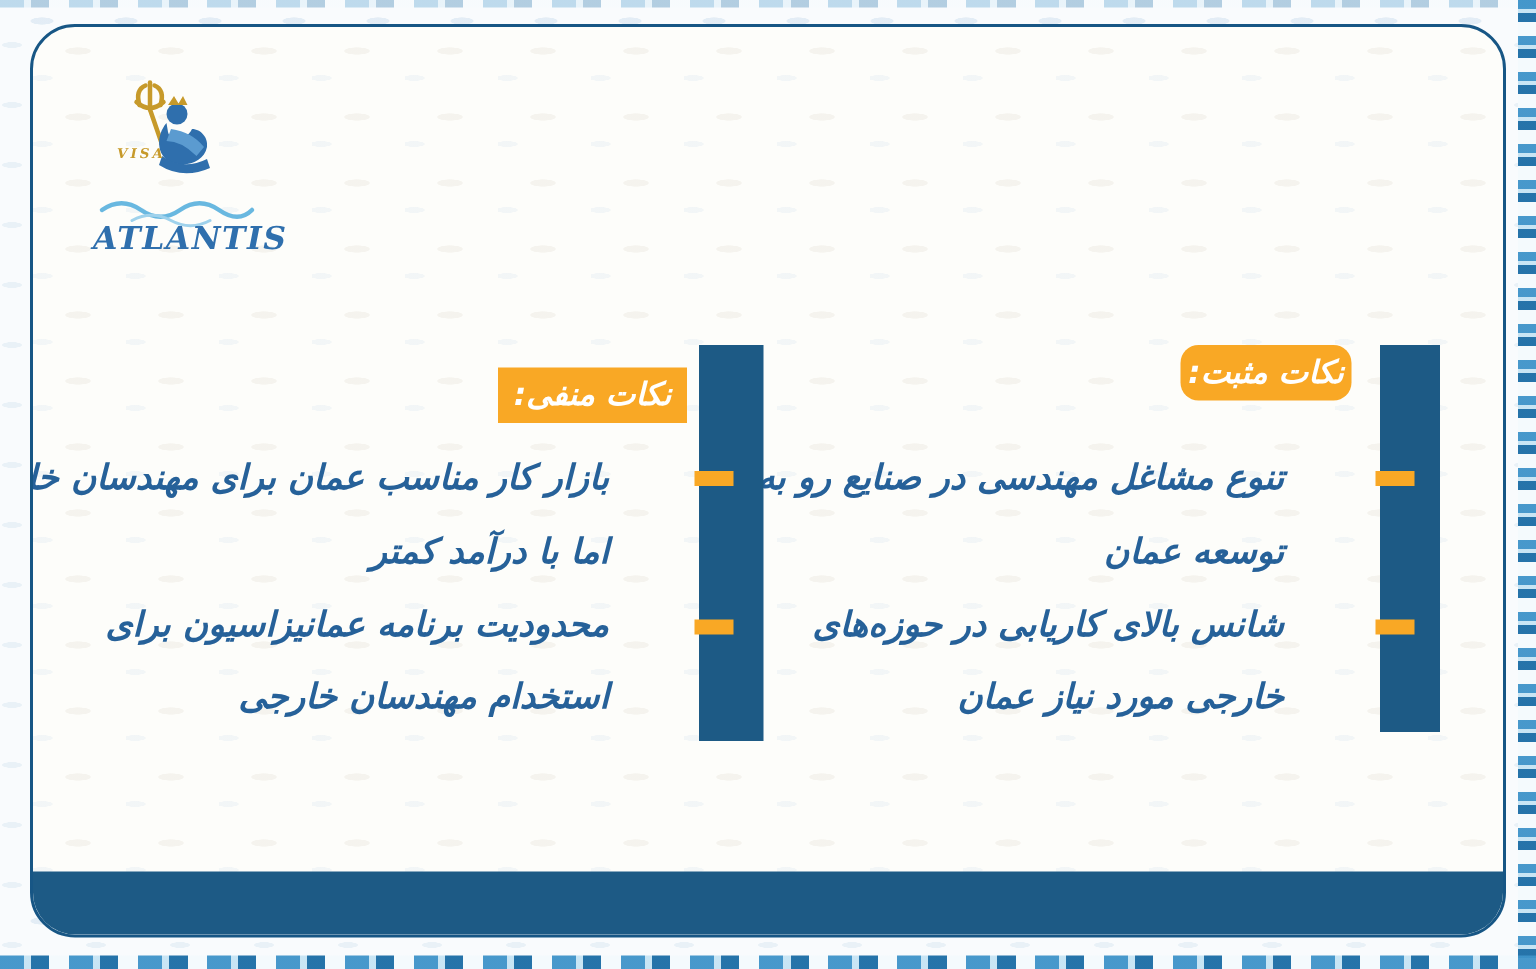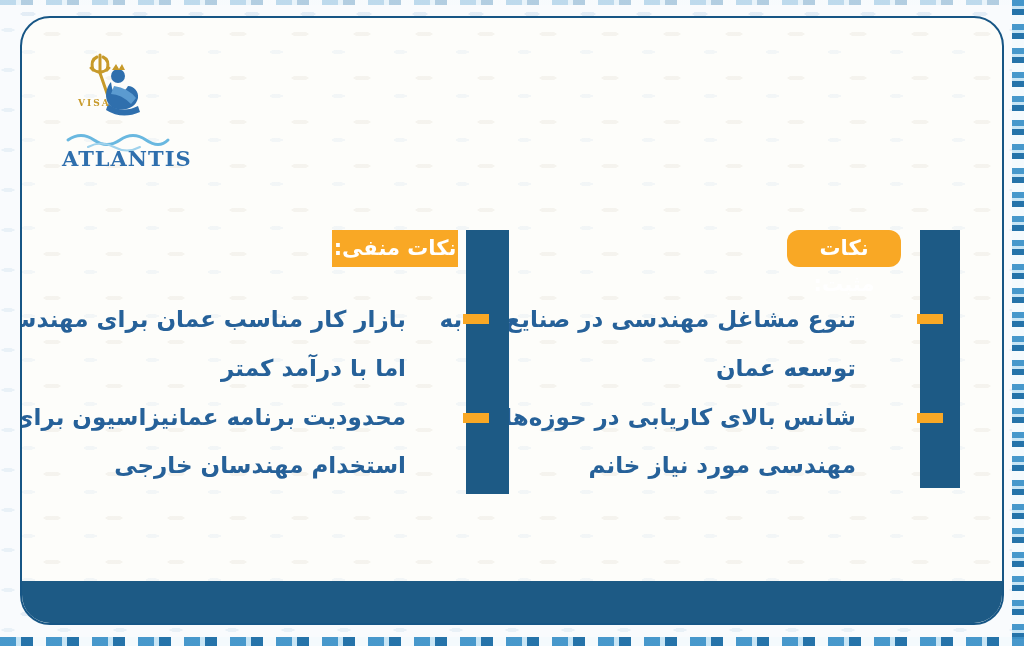--- a/index.html
+++ b/index.html
@@ -40,20 +40,21 @@
     position:absolute; left:20px; top:16px; width:984px; height:609px;
     background-color:#fdfdfa;
     background-image:
       radial-gradient(ellipse 18px 5px at 30px 16px, rgba(205,195,175,.16) 45%, transparent 50%),
       radial-gradient(ellipse 15px 4px at 6px 34px, rgba(180,205,225,.14) 45%, transparent 50%);
     background-size:62px 44px;
     border:2.5px solid #175685;
     border-radius:30px;
     overflow:hidden;
     z-index:2;
+    font-style:italic;
   }
   .footer-band {
     position:absolute; left:0; right:0; bottom:0; height:42px;
     background:#1d5a85;
   }
 
   
   .logo { position:absolute; left:40px; top:34px; width:112px; height:102px; }
   .logo svg { position:absolute; left:0; top:0; }
   .logo-visa {
@@ -73,21 +74,21 @@
     direction:rtl; white-space:nowrap;
   }
 
   .hdr {
     position:absolute; top:212px; height:37px;
     background:#f9a825; color:#ffffff;
     font-size:21px; font-weight:bold; line-height:36px;
     text-align:center; direction:rtl;
   }
   .hdr-pos { left:765px; width:114px;border-radius:12px; }
-  .hdr-neg { left:310px; width:126px; }
+  .hdr-neg { left:310px; width:126px;margin-top:15px; }
 
   .vbar { position:absolute; top:212px; background:#1d5a85; }
   .vbar-pos { left:898px; width:40px; height:258px; }
   .vbar-neg { left:444px; width:43px; height:264px; }
 
   .dash { position:absolute; width:26px; height:10px; background:#f9a825; }
   .dash-p1 { left:895px; top:296px; }
   .dash-p2 { left:895px; top:395px; }
   .dash-n1 { left:441px; top:296px; }
   .dash-n2 { left:441px; top:395px; }
@@ -144,21 +145,21 @@
 
 
     <div class="hdr hdr-pos">نکات مثبت:</div>
     <div class="vbar vbar-pos"></div>
     <div class="dash dash-p1"></div>
     <div class="dash dash-p2"></div>
     <div class="lines lines-pos">
       <div>تنوع مشاغل مهندسی در صنایع رو به</div>
       <div>توسعه عمان</div>
       <div>شانس بالای کاریابی در حوزه‌های</div>
-      <div>مهندسی مورد نیاز خانم</div>
+      <div>خارجی مورد نیاز عمان</div>
     </div>
 
     <div class="hdr hdr-neg">نکات منفی:</div>
     <div class="vbar vbar-neg"></div>
     <div class="dash dash-n1"></div>
     <div class="dash dash-n2"></div>
     <div class="lines lines-neg">
       <div>بازار کار مناسب عمان برای مهندسان خانم</div>
       <div>اما با درآمد کمتر</div>
       <div>محدودیت برنامه عمانیزاسیون برای</div>

